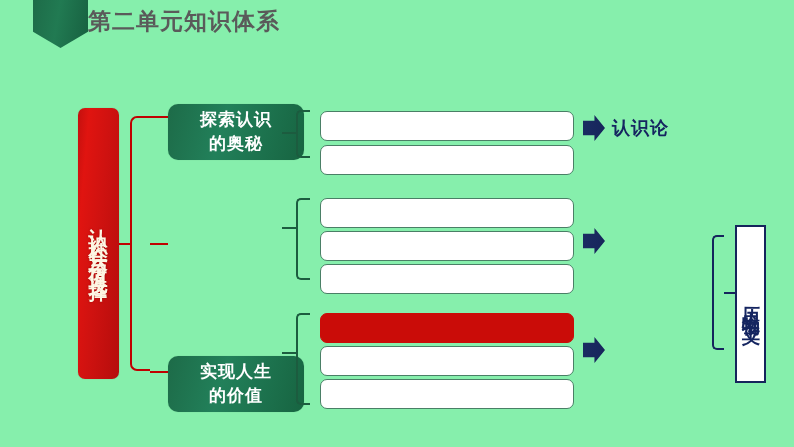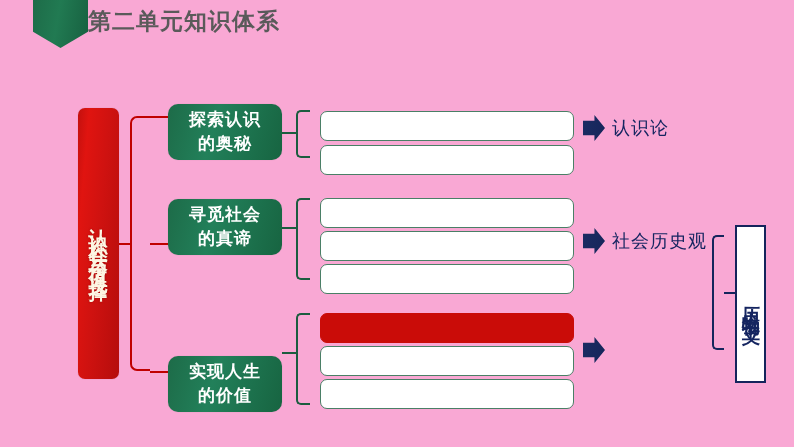--- a/index.html
+++ b/index.html
@@ -8,21 +8,21 @@
     padding: 0;
     background: #ffffff;
   }
   body {
     font-family: "Liberation Sans", "DejaVu Sans", sans-serif;
   }
   #slide {
     position: relative;
     width: 794px;
     height: 447px;
-    background: #f9a8d4;
+    background: #86efac;
     overflow: hidden;
   }
 
   
   .banner-shape {
     position: absolute;
     left: 33px;
     top: -6px;
     width: 55px;
     height: 54px;
@@ -94,21 +94,21 @@
     border-top-style: solid;
   }
   .stem-red  { border-top-width: 2px; border-top-color: #c00000; }
   .stem-green{ border-top-width: 2px; border-top-color: #1c5c3f; }
   .stem-navy { border-top-width: 2px; border-top-color: #15255c; }
 
   
   .chapter-box {
     position: absolute;
     left: 168px;
-    width: 114px;
+    width: 136px;
     height: 56px;
     border-radius: 10px;
     background: linear-gradient(105deg, #1d6b48 0%, #22805a 40%, #176441 100%);
     color: #ffffff;
     font-size: 17px;
     font-weight: bold;
     line-height: 24px;
     letter-spacing: 1px;
     display: flex;
     flex-direction: column;
@@ -138,21 +138,21 @@
   .out-arrow {
     position: absolute;
     width: 22px;
     height: 26px;
     background: linear-gradient(100deg, #1b2c63 0%, #16255a 100%);
     clip-path: polygon(0% 22%, 52% 22%, 52% 0%, 100% 50%, 52% 100%, 52% 78%, 0% 78%);
   }
   .out-label {
     position: absolute;
     font-size: 18px;
-    font-weight: normal;
+    font-weight: bold;
     color: #152560;
     letter-spacing: 1px;
     white-space: nowrap;
     line-height: 22px;
   }
 
   
   .final-box {
     position: absolute;
     left: 735px;
@@ -198,31 +198,26 @@
     <span>探索认识</span>
     <span>的奥秘</span>
   </div>
   <div class="stem stem-green" style="left:282px; top:132px; width:14px;"></div>
   <div class="bracket bracket-green" style="left:296px; top:110px; width:14px; height:48px;"></div>
   <div class="slot" style="top:111px;"></div>
   <div class="slot" style="top:145px;"></div>
   <div class="out-arrow" style="left:583px; top:115px;"></div>
   <div class="out-label" style="left:612px; top:117px;">认识论</div>
 
-  <div class="chapter-box" style="top:199px;">
-    <span>寻觅社会</span>
-    <span>的真谛</span>
-  </div>
   <div class="stem stem-green" style="left:282px; top:227px; width:14px;"></div>
   <div class="bracket bracket-green" style="left:296px; top:198px; width:14px; height:82px;"></div>
   <div class="slot" style="top:198px;"></div>
   <div class="slot" style="top:231px;"></div>
   <div class="slot" style="top:264px;"></div>
   <div class="out-arrow" style="left:583px; top:228px;"></div>
-  <div class="out-label" style="left:612px; top:230px;">社会历史观</div>
 
   <div class="chapter-box" style="top:324px;margin-top:32px;">
     <span>实现人生</span>
     <span>的价值</span>
   </div>
   <div class="stem stem-green" style="left:282px; top:352px; width:14px;"></div>
   <div class="bracket bracket-green" style="left:296px; top:313px; width:14px; height:92px;"></div>
   <div class="slot filled-red" style="top:313px;"></div>
   <div class="slot" style="top:346px;"></div>
   <div class="slot" style="top:379px;"></div>

